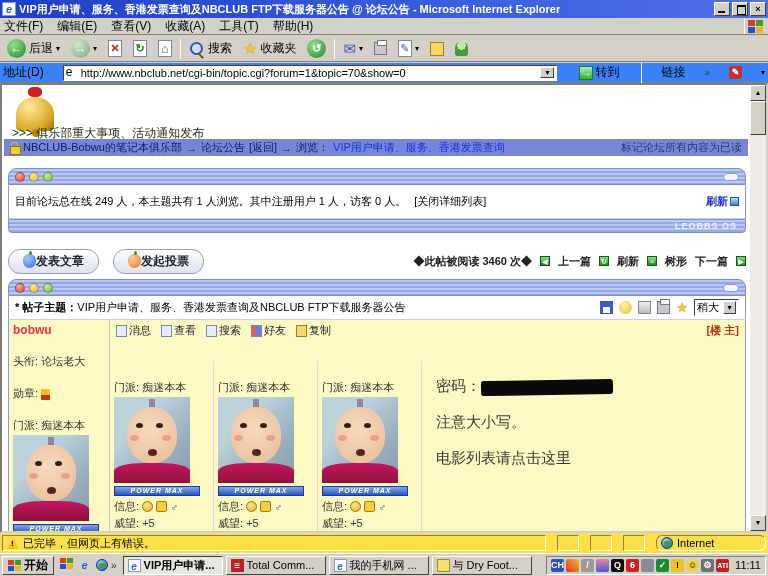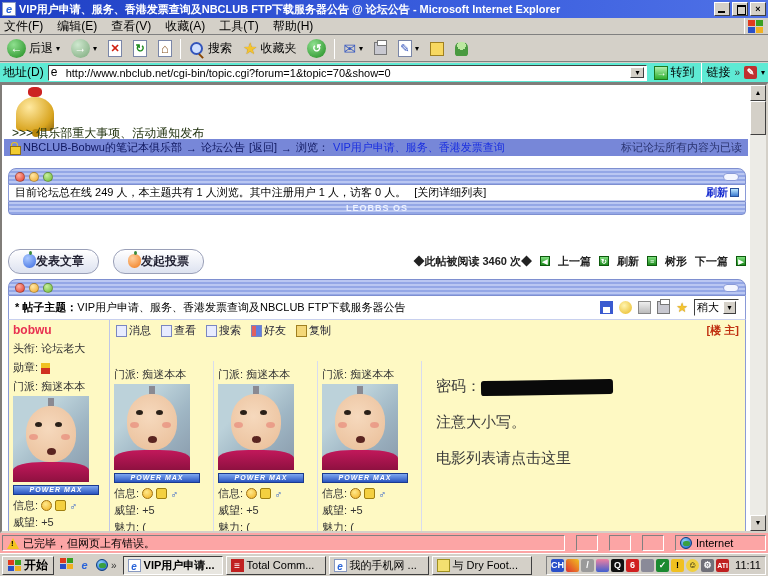--- a/index.html
+++ b/index.html
@@ -35,22 +35,22 @@
   .pageic { width:14px; height:17px; background:#fff; border:1px solid #7a86a8; position:relative; font-size:11px; text-align:center; line-height:15px; }
   .tlabel { font-size:12px; }
   .sep { width:1px; height:20px; background:#808080; border-right:1px solid #fff; }
   .mag { width:16px; height:16px; position:relative; }
   .mag::before { content:""; position:absolute; left:1px; top:1px; width:9px; height:9px; border:2px solid #3355bb; border-radius:50%; background:#cfe0ff; }
   .mag::after { content:""; position:absolute; right:1px; bottom:0; width:6px; height:2px; background:#884400; transform:rotate(45deg); }
   .star { color:#f4c430; font-size:16px; text-shadow:0 0 1px #a07000; line-height:16px; }
   .dd { font-size:8px; color:#000; }
 
   
-  .addrbar { position:absolute; left:0; top:63px; width:768px; height:20px; background:#5eead4;
-    border-bottom:1px solid #808080; display:flex; align-items:center; padding:0 3px; gap:4px; }
+  .addrbar { position:absolute; left:0; top:63px; width:768px; height:20px; background:#3b82f6;
+    border-bottom:1px solid #808080; display:flex; align-items:center; padding:0 3px; gap:19px; }
   .addr-input { flex:1; height:16px; background:#fff; border:1px solid; border-color:#404040 #fff #fff #404040;
     display:flex; align-items:center; padding:0 2px; gap:3px; }
   .addr-input .url { font-size:11px; white-space:nowrap; overflow:hidden; }
   .go-ico { width:14px; height:14px; background:linear-gradient(#aef0ae,#2fae2f); border:1px solid #1d7a1d; color:#fff;
     font-size:10px; line-height:12px; text-align:center; font-weight:bold; }
 
   
   .content { position:absolute; left:0; top:83px; width:768px; height:450px; background:#fff;
     border:2px inset #d4d0c8; overflow:hidden; }
   .canvas { position:absolute; left:0; top:0; width:748px; height:446px; overflow:hidden; }
@@ -66,31 +66,31 @@
     display:flex; align-items:center; padding:0 6px; gap:4px; font-size:11px; color:#101860; }
   .lock { width:9px; height:11px; position:relative; }
   .lock::before { content:""; position:absolute; left:1px; top:0; width:5px; height:5px; border:1.5px solid #e8c020; border-radius:50% 50% 0 0; border-bottom:none; }
   .lock::after { content:""; position:absolute; left:0; top:4px; width:9px; height:7px; background:#f2cc30; border:1px solid #907010; }
   .crumb-view { color:#1a2fe0; }
   .crumb-right { margin-left:auto; color:#2a3470; }
 
   
   .macbar { background:repeating-linear-gradient(180deg,#bac7f2 0 2px,#94a7e6 2px 4px); border:1px solid #7e8fd0; position:relative; }
   .machead { border-radius:8px 8px 0 0; height:17px; display:flex; align-items:center; padding:0 6px; gap:4px; }
-  .macfoot { border-radius:0 0 4px 4px; height:14px; display:flex; align-items:center; justify-content:center; padding:4px 8px;
+  .macfoot { border-radius:0 0 4px 4px; height:14px; display:flex; align-items:center; justify-content:flex-end; padding:4px 8px;
     color:#eef2ff; font-size:9px; font-weight:bold; letter-spacing:1px; }
   .ball { width:10px; height:10px; border-radius:50%; border:1px solid rgba(0,0,0,.3); }
   .b-red { background:radial-gradient(circle at 35% 30%,#ffb0a0,#e33a2a); }
   .b-yel { background:radial-gradient(circle at 35% 30%,#ffe8a8,#f0a828); }
   .b-grn { background:radial-gradient(circle at 35% 30%,#c8f0a0,#6db832); }
   .loz { margin-left:auto; width:16px; height:8px; background:#f4f6ff; border:1px solid #8a9ad8; border-radius:4px; }
 
   .secA { position:absolute; left:6px; top:83px; width:738px; }
   .mbody { background:#fff; border-left:1px solid #8a9ad8; border-right:1px solid #8a9ad8; }
-  .statrow { display:flex; align-items:center; padding:0 6px; border-bottom:1px solid #c8d0ee; font-size:11px;justify-content:center; }
+  .statrow { display:flex; align-items:center; padding:9px 6px; border-bottom:1px solid #c8d0ee; font-size:11px;justify-content:center; }
   .refresh-link { margin-left:auto; color:#1a2fd0; font-weight:bold; display:flex; align-items:center; gap:2px; }
   .mini-ico { width:9px; height:9px; background:linear-gradient(#bfe8ff,#3a7ad0); border:1px solid #28509a; }
   .userrow { display:flex; align-items:center; gap:4px; padding:2px 6px 4px; font-size:11px; }
   .pc-ico { width:11px; height:10px; background:#d8e4ff; border:2px solid #3a5aa8; }
   .link { color:#1a2fd0; }
 
   .btnrow { position:absolute; left:6px; top:163px; width:738px; height:26px; display:flex; align-items:center; }
   .pillbtn { display:flex; align-items:center; border:1px solid #9aa0b8; border-radius:12px;
     background:linear-gradient(#ffffff,#dde2f0); padding:3px 14px; margin-right:14px; font-weight:bold; color:#223;
     box-shadow:inset 0 1px 0 #fff; }
@@ -108,21 +108,21 @@
   .floppy { background:#3a5ad0; position:relative; } .floppy::after{content:"";position:absolute;left:3px;top:6px;width:7px;height:6px;background:#fff;}
   .bulb { background:radial-gradient(circle at 40% 35%,#fff4b0,#e8b820); border-radius:50%; }
   .book { background:linear-gradient(#eee,#bbb); border:1px solid #888; }
   .printer { background:#c8c8d0; border:1px solid #777; position:relative; } .printer::after{content:"";position:absolute;left:2px;top:-3px;width:8px;height:4px;background:#fff;border:1px solid #777;}
   .sizesel { border:1px solid; border-color:#404040 #fff #fff #404040; background:#fff; font-size:11px; padding:0 2px; display:flex; align-items:center; gap:4px; }
   .selarrow { width:13px; height:13px; background:#d4d0c8; border:1px solid; border-color:#fff #404040 #404040 #fff; font-size:8px; text-align:center; line-height:11px; }
 
   .post { display:flex; background:#fef9c3; border-left:1px solid #8a9ad8; border-right:1px solid #8a9ad8; height:238px; overflow:hidden; }
   .usercol { width:101px; border-right:1px solid #c0c8e8; padding:3px 4px; flex-shrink:0; }
   .uname { color:#e83050; font-weight:bold; font-size:12px; }
-  .uline { font-size:11px; color:#333; white-space:nowrap; margin-top:4px; }
+  .uline { font-size:11px; color:#333; white-space:nowrap; margin-top:17px; }
   .medal { display:inline-block; width:9px; height:11px; background:linear-gradient(#f0c020 50%,#d03020 50%); vertical-align:middle; }
   .avatar { width:76px; height:86px; position:relative; overflow:hidden; background:linear-gradient(135deg,#bcd2da 30%,#9fb6c4 60%,#8899aa); margin-top:2px; }
   .face { position:absolute; left:13px; top:10px; width:50px; height:56px; background:radial-gradient(circle at 45% 40%,#f6d9bd,#e9bd97); border-radius:48% 48% 46% 46%; }
   .eye { position:absolute; top:26px; width:7px; height:5px; background:#2a2018; border-radius:50%; }
   .mouth { position:absolute; left:34px; top:52px; width:9px; height:7px; background:#5a2420; border-radius:50%; }
   .cheek { position:absolute; top:38px; width:9px; height:6px; background:rgba(230,120,110,.55); border-radius:50%; }
   .sprout { position:absolute; left:35px; top:2px; width:6px; height:8px; background:#8a8a92; }
   .sweater { position:absolute; left:0; bottom:0; width:76px; height:20px; background:linear-gradient(#c2185b,#8e1140); border-radius:40% 40% 0 0; }
   .powermax { margin-top:3px; width:86px; height:10px; background:linear-gradient(#7fa8f0,#2a55c0); border:1px solid #1a3a90;
     color:#fff; font-size:7px; font-weight:bold; letter-spacing:1px; text-align:center; line-height:8px; font-style:italic; }
@@ -147,27 +147,27 @@
   .r1 { width:118px; } .r2 { width:132px; }
 
   
   .vscroll { position:absolute; right:0; top:0; width:16px; height:446px; background:#ecebe6; }
   .sbtn { width:16px; height:16px; background:#d4d0c8; border:1px solid; border-color:#fff #404040 #404040 #fff;
     font-size:7px; text-align:center; line-height:14px; color:#000; }
   .sbtn.down { position:absolute; bottom:0; }
   .thumb { position:absolute; top:16px; width:16px; height:34px; background:#d4d0c8; border:1px solid; border-color:#fff #404040 #404040 #fff; }
 
   
-  .statusbar { position:absolute; left:0; top:533px; width:768px; height:20px; background:#fca5a5; display:flex; align-items:center; padding:0 2px; gap:11px;justify-content:space-between; }
+  .statusbar { position:absolute; left:0; top:533px; width:768px; height:20px; background:#fde047; display:flex; align-items:center; padding:0 2px; gap:11px;justify-content:space-between; }
   .spane { height:16px; border:1px solid; border-color:#808080 #fff #fff #808080; display:flex; align-items:center; padding:0 4px; gap:4px; font-size:11px; }
   .sp-main { flex:1; }
   .warn { width:0; height:0; border-left:6px solid transparent; border-right:6px solid transparent; border-bottom:11px solid #f4c420; position:relative; }
   .warn::after { content:"!"; position:absolute; left:-2px; top:1px; font-size:8px; font-weight:bold; }
   .sp-sm { width:22px; }
-  .sp-zone { width:91px; }
+  .sp-zone { width:110px;border-radius:6px; }
   .globe { width:12px; height:12px; border-radius:50%; background:radial-gradient(circle at 35% 30%,#8fd0ff,#1a60c0); border:1px solid #0a3a80; position:relative; }
   .globe::after { content:""; position:absolute; left:2px; top:3px; width:7px; height:5px; background:#3aa040; border-radius:40%; }
 
   
   .taskbar { position:absolute; left:0; top:553px; width:768px; height:23px; background:#d4d0c8; border-top:1px solid #fff; display:flex; align-items:center; padding:1px 2px; gap:3px; }
   .startbtn { display:flex; align-items:center; gap:3px; height:19px; padding:0 5px; background:#d4d0c8;
     border:1px solid; border-color:#fff #404040 #404040 #fff; font-weight:bold; font-size:12px; }
   .flag { display:grid; grid-template-columns:6px 6px; grid-template-rows:5px 5px; gap:1px; }
   .flag i { display:block; }
   .f-r{background:#e03a1d;} .f-g{background:#3aa020;} .f-b{background:#2a50c8;} .f-y{background:#f0b020;}

